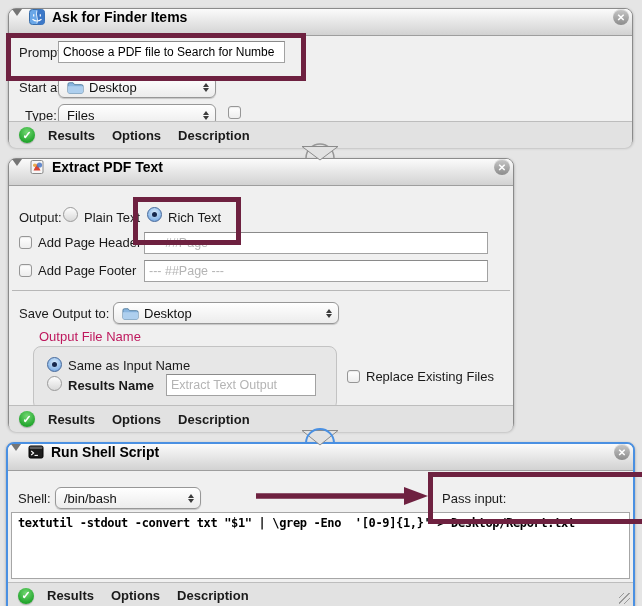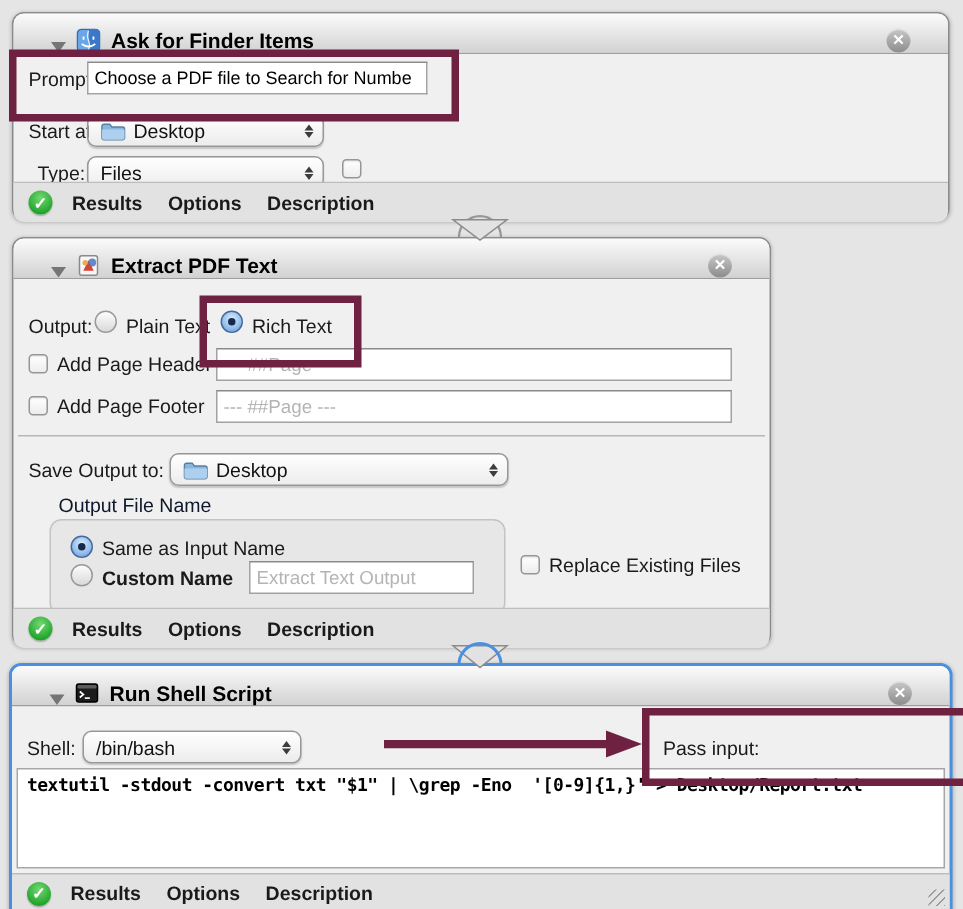--- a/index.html
+++ b/index.html
@@ -2,21 +2,21 @@
 <html><head>
 <meta charset="utf-8">
 <style>
   html,body{margin:0;padding:0;background:#d8d8d8;}
   .canvas{position:relative;width:642px;height:606px;overflow:hidden;background:#e5e5e5;
           font-family:"Liberation Sans",sans-serif;color:#111;}
   .block{position:absolute;background:#f0f0f0;border:1px solid #8b8b8b;border-radius:8px;
          box-shadow:0 1px 3px rgba(0,0,0,.3);box-sizing:border-box;}
   .titlebar{position:absolute;left:0;right:0;top:0;height:27px;border-radius:7px 7px 0 0;
             background:linear-gradient(#fbfbfb,#d2d2d2);border-bottom:1px solid #9e9e9e;
-            display:flex;align-items:flex-end;gap:7px;padding:0 25px;box-sizing:border-box;}
+            display:flex;align-items:flex-start;gap:7px;padding:0 3px;box-sizing:border-box;}
   .titletext{font-size:14px;font-weight:bold;color:#000;}
   .disclosure{width:0;height:0;border-left:5px solid transparent;border-right:5px solid transparent;
               border-top:7px solid #757575;}
   .close-btn{margin-left:auto;width:16px;height:16px;border-radius:50%;
              background:linear-gradient(#c9c9c9,#8c8c8c);color:#fff;font-size:10px;font-weight:bold;
              display:flex;align-items:center;justify-content:center;
              box-shadow:inset 0 1px 0 rgba(255,255,255,.5);cursor:pointer;}
   .footerbar{position:absolute;left:0;right:0;height:27px;background:#e2e2e2;
              border-top:1px solid #bdbdbd;border-radius:0 0 7px 7px;
              display:flex;align-items:center;gap:17px;padding:0 10px;box-sizing:border-box;}
@@ -155,26 +155,26 @@
       <span class="foldericon">
         <svg viewBox="0 0 18 13" width="17" height="13">
             <path d="M1 3a1.5 1.5 0 0 1 1.5-1.5h4l1.5 2h7.5A1.5 1.5 0 0 1 17 5v6a1.5 1.5 0 0 1-1.5 1.5h-13A1.5 1.5 0 0 1 1 11z" fill="#8ab6e0" stroke="#55809f"></path>
             <path d="M1 5.2h16V11a1.5 1.5 0 0 1-1.5 1.5h-13A1.5 1.5 0 0 1 1 11z" fill="#aecfee"></path>
           </svg>
       </span>
       <span class="popup-text">Desktop</span>
       <span class="stepper"></span>
     </div>
 
-    <span class="label" style="left:30px;top:170px;color:#0f172a">Output File Name</span>
+    <span class="label" style="left:30px;top:170px;color:#be185d">Output File Name</span>
     <div class="groupbox" style="left:24px;top:187px;width:304px;height:64px">
       <span class="radio on" style="left:13px;top:10px"></span>
       <span class="label" style="left:34px;top:11px;font-weight:normal">Same as Input Name</span>
       <span class="radio" style="left:13px;top:29px"></span>
-      <span class="label" style="left:34px;top:31px;font-weight:bold">Custom Name</span>
+      <span class="label" style="left:34px;top:31px;font-weight:bold">Results Name</span>
       <input class="tfield" style="left: 132px; top: 27px; width: 150px;" placeholder="Extract Text Output">
     </div>
     <span class="checkbox" style="left:338px;top:211px"></span>
     <span class="label" style="left:357px;top:210px">Replace Existing Files</span>
 
     <div class="footerbar" style="top:246px">
       <span class="status-ok">
           <span>✓</span>
         </span>
       <span class="lbl">Results</span>

